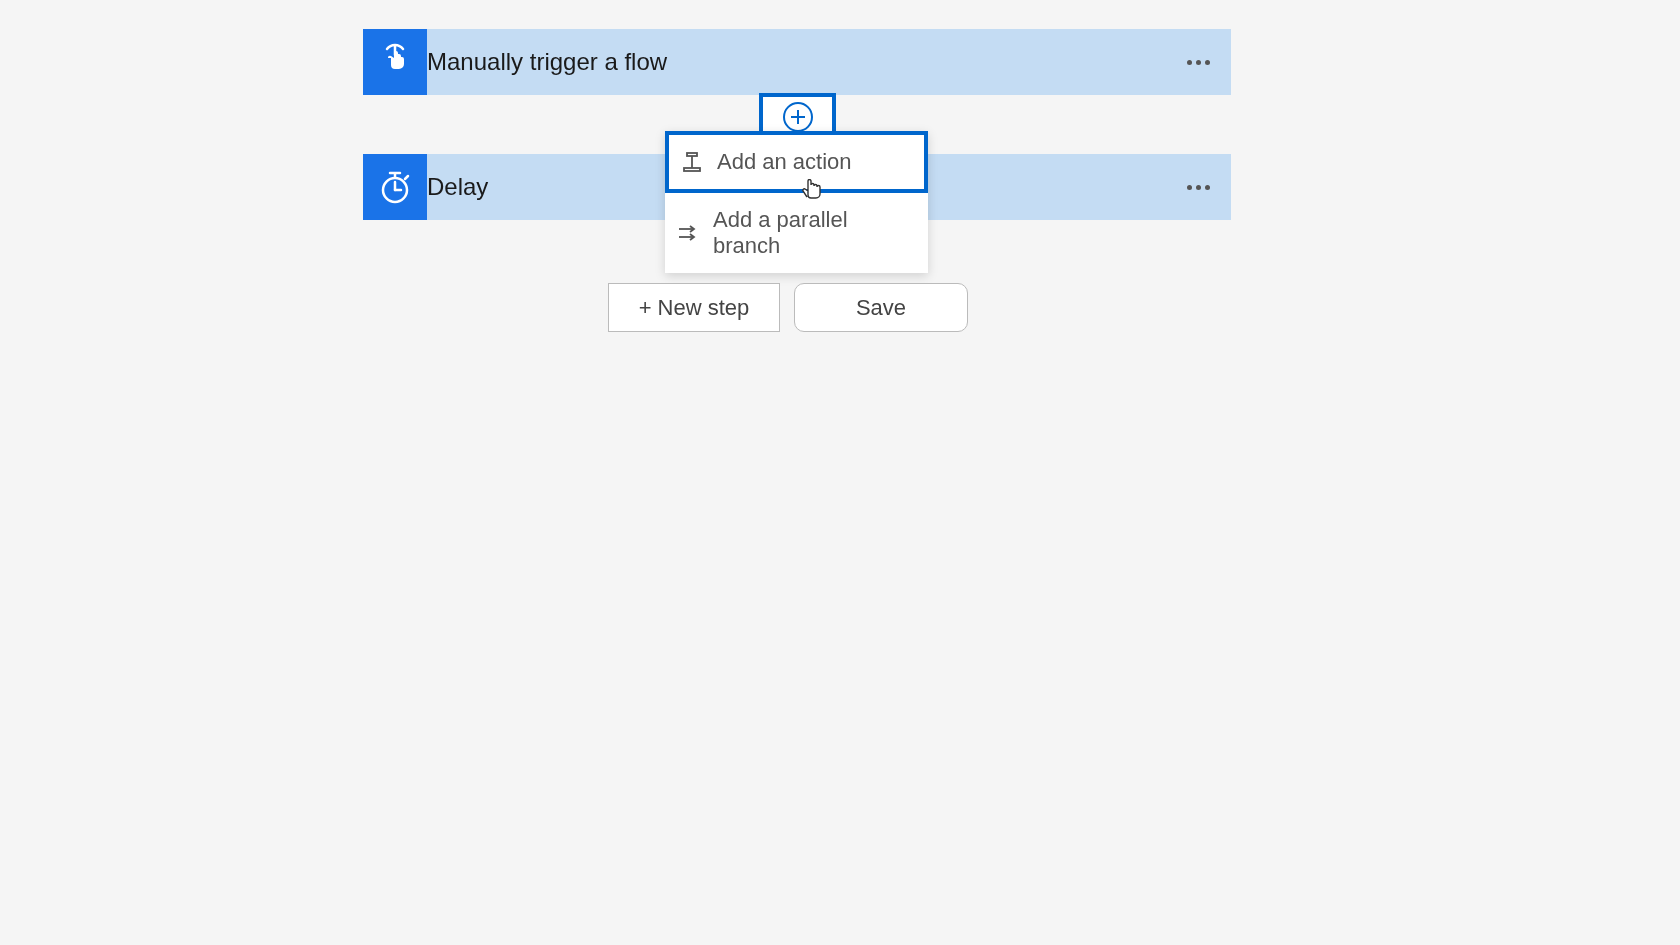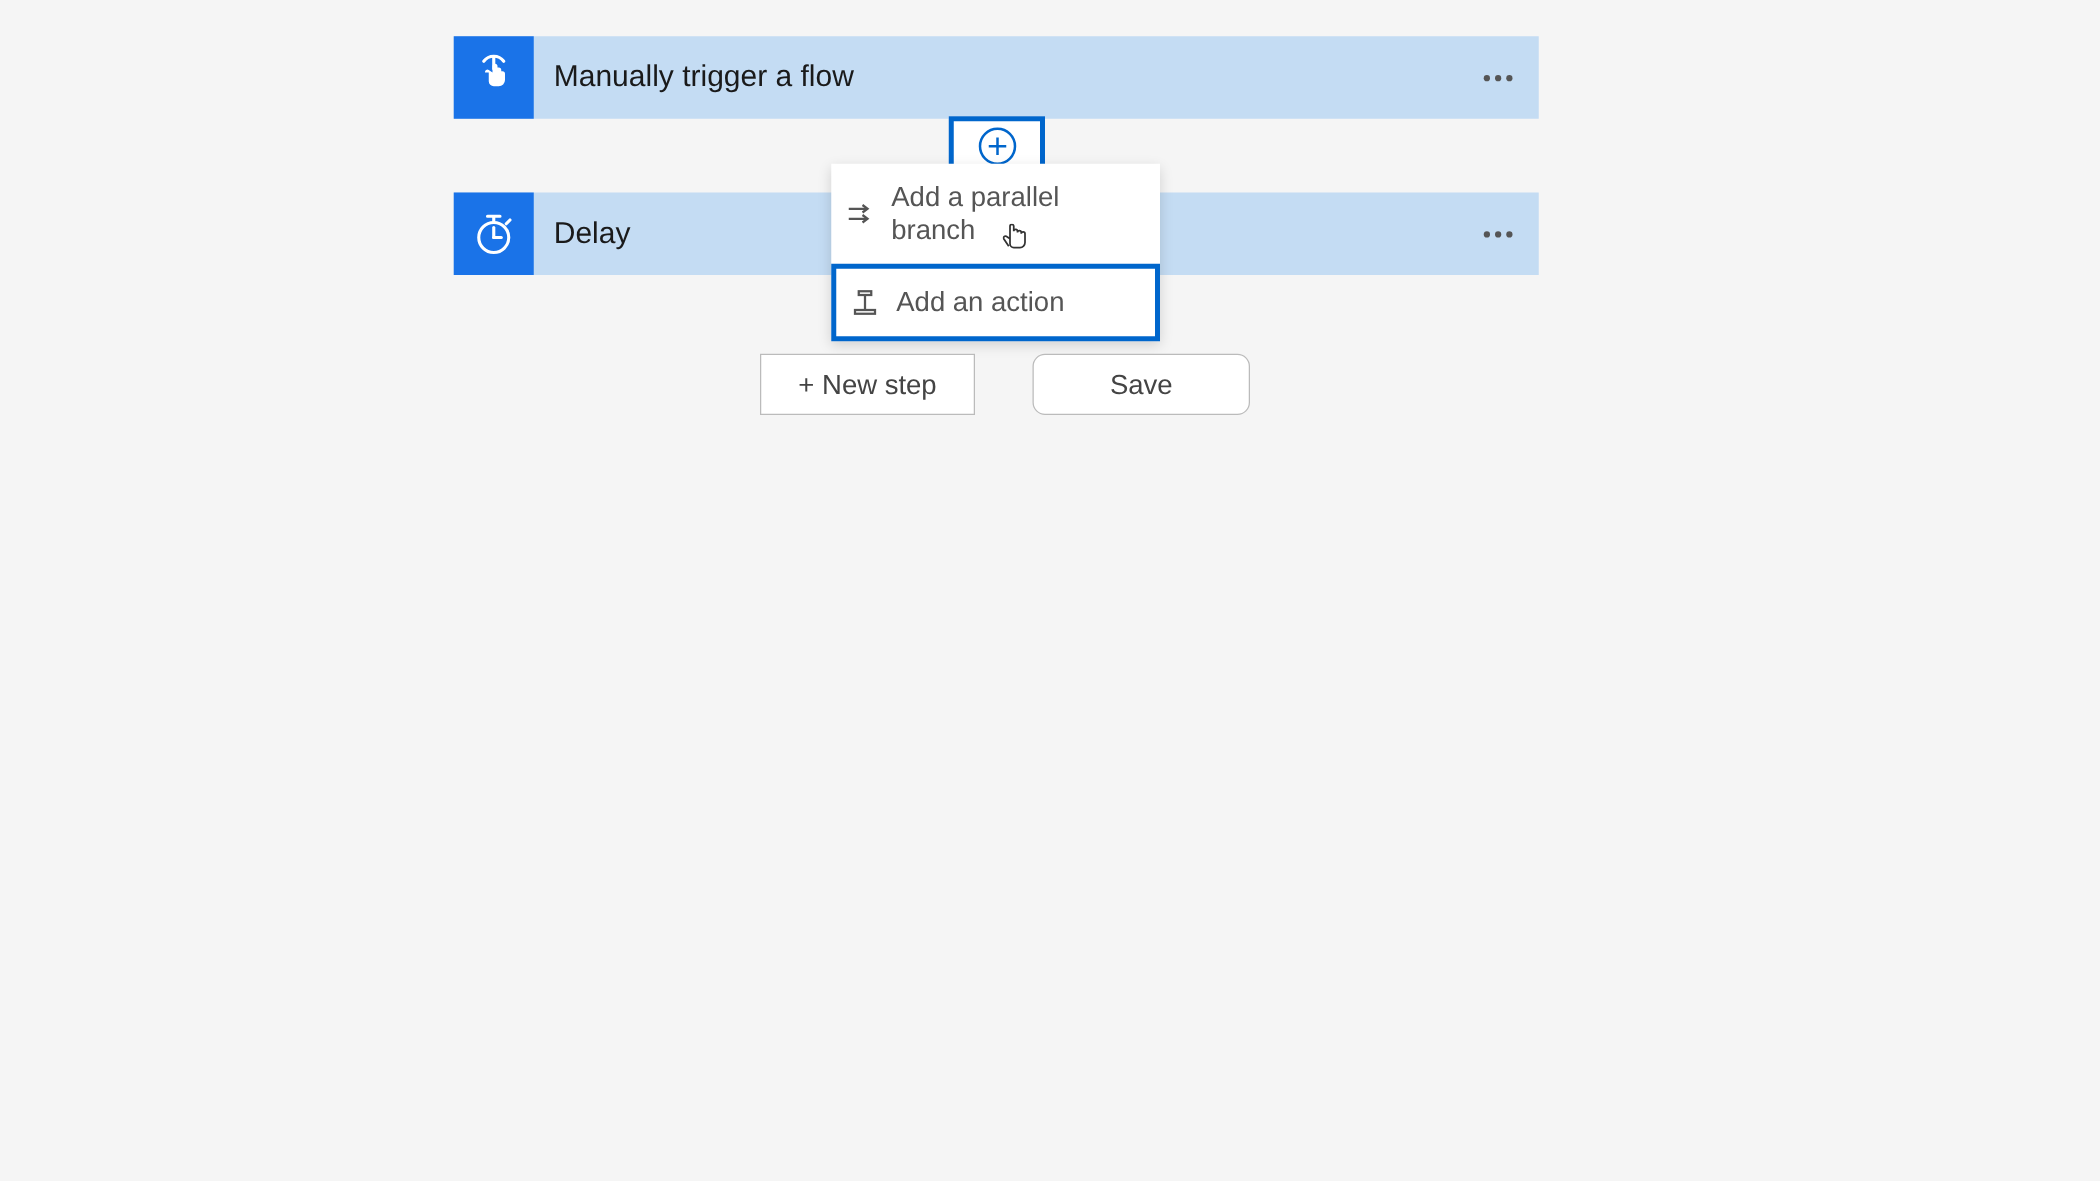--- a/index.html
+++ b/index.html
@@ -43,21 +43,21 @@
       background: #1a73e8;
       display: flex;
       align-items: center;
       justify-content: center;
       flex-shrink: 0;
       position: relative;
     }
     .card-title {
       font-size: 24px;
       color: #1a1a1a;
-      margin-left: 16px;
+      margin-left: 0;
       flex: 1;
     }
     .card-menu {
       width: 50px;
       display: flex;
       align-items: center;
       justify-content: center;
       margin-right: 8px;
       height: 100%;
       cursor: pointer;
@@ -137,21 +137,21 @@
       display: flex;
       align-items: center;
       justify-content: center;
       flex-shrink: 0;
     }
     .bottom-buttons {
       position: absolute;
       top: 283px;
       left: 608px;
       display: flex;
-      gap: 46px;
+      gap: 14px;
     }
     .btn {
       height: 49px;
       background: #fff;
       border: 1px solid #bbb;
       font-size: 22px;
       color: #444;
       display: flex;
       align-items: center;
       justify-content: center;
@@ -209,41 +209,41 @@
     <div class="card-menu">
       <div class="dots">
           <span></span>
           <span></span>
           <span></span>
         </div>
     </div>
   </div>
 
   <div class="menu">
+    <div class="menu-item highlighted">
+      <div class="menu-icon">
+        <svg width="22" height="22" viewBox="0 0 22 22">
+          <rect x="6" y="2" width="10" height="3" stroke="#555" stroke-width="1.8" fill="none"></rect>
+          <path d="M11 5 v12" stroke="#555" stroke-width="1.8"></path>
+          <rect x="3" y="17" width="16" height="3" stroke="#555" stroke-width="1.8" fill="none"></rect>
+        </svg>
+      </div>
+      <span>Add an action</span>
+    </div>
     <div class="menu-item">
       <div class="menu-icon">
         <svg width="22" height="22" viewBox="0 0 22 22">
           <path d="M2 7 h14" stroke="#555" stroke-width="1.8"></path>
           <path d="M13 4 l4 3 l-4 3" stroke="#555" stroke-width="1.8" fill="none"></path>
           <path d="M2 15 h14" stroke="#555" stroke-width="1.8"></path>
           <path d="M13 12 l4 3 l-4 3" stroke="#555" stroke-width="1.8" fill="none"></path>
         </svg>
       </div>
       <span>Add a parallel branch</span>
     </div>
-    <div class="menu-item highlighted">
-      <div class="menu-icon">
-        <svg width="22" height="22" viewBox="0 0 22 22">
-          <rect x="6" y="2" width="10" height="3" stroke="#555" stroke-width="1.8" fill="none"></rect>
-          <path d="M11 5 v12" stroke="#555" stroke-width="1.8"></path>
-          <rect x="3" y="17" width="16" height="3" stroke="#555" stroke-width="1.8" fill="none"></rect>
-        </svg>
-      </div>
-      <span>Add an action</span>
-    </div>
   </div>
 
   <div class="cursor">
     <svg width="24" height="28" viewBox="0 0 24 28">
       <path d="M6 2 v14 a3 3 0 0 0 3 3 h5 a4 4 0 0 0 4 -4 v-7 a1.5 1.5 0 0 0 -3 0 v-1 a1.5 1.5 0 0 0 -3 0 v-1 a1.5 1.5 0 0 0 -3 0 V2 a1.5 1.5 0 0 0 -3 0 z M6 12 l-3 -2 a1.5 1.5 0 0 0 -2 2 l4 6" stroke="#333" stroke-width="1.4" fill="#fff"></path>
     </svg>
   </div>
 
   <div class="bottom-buttons">
     <button class="btn new-step">+ New step</button>

